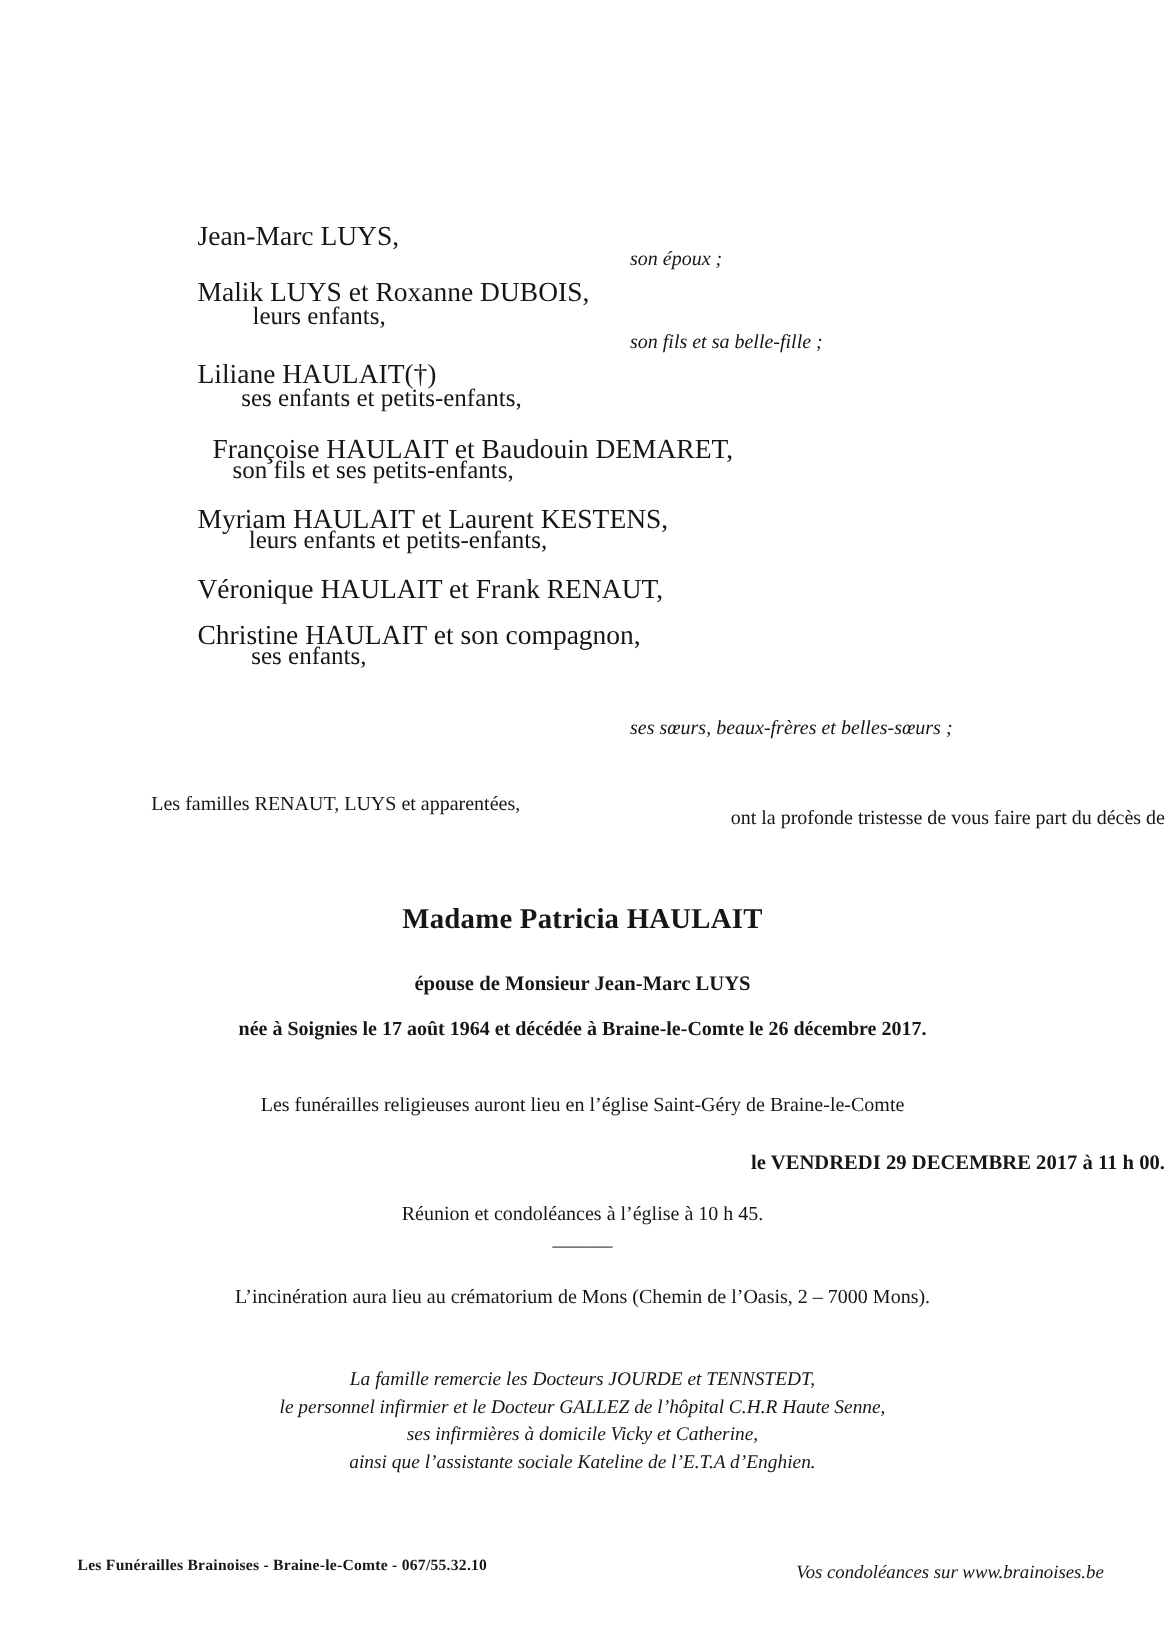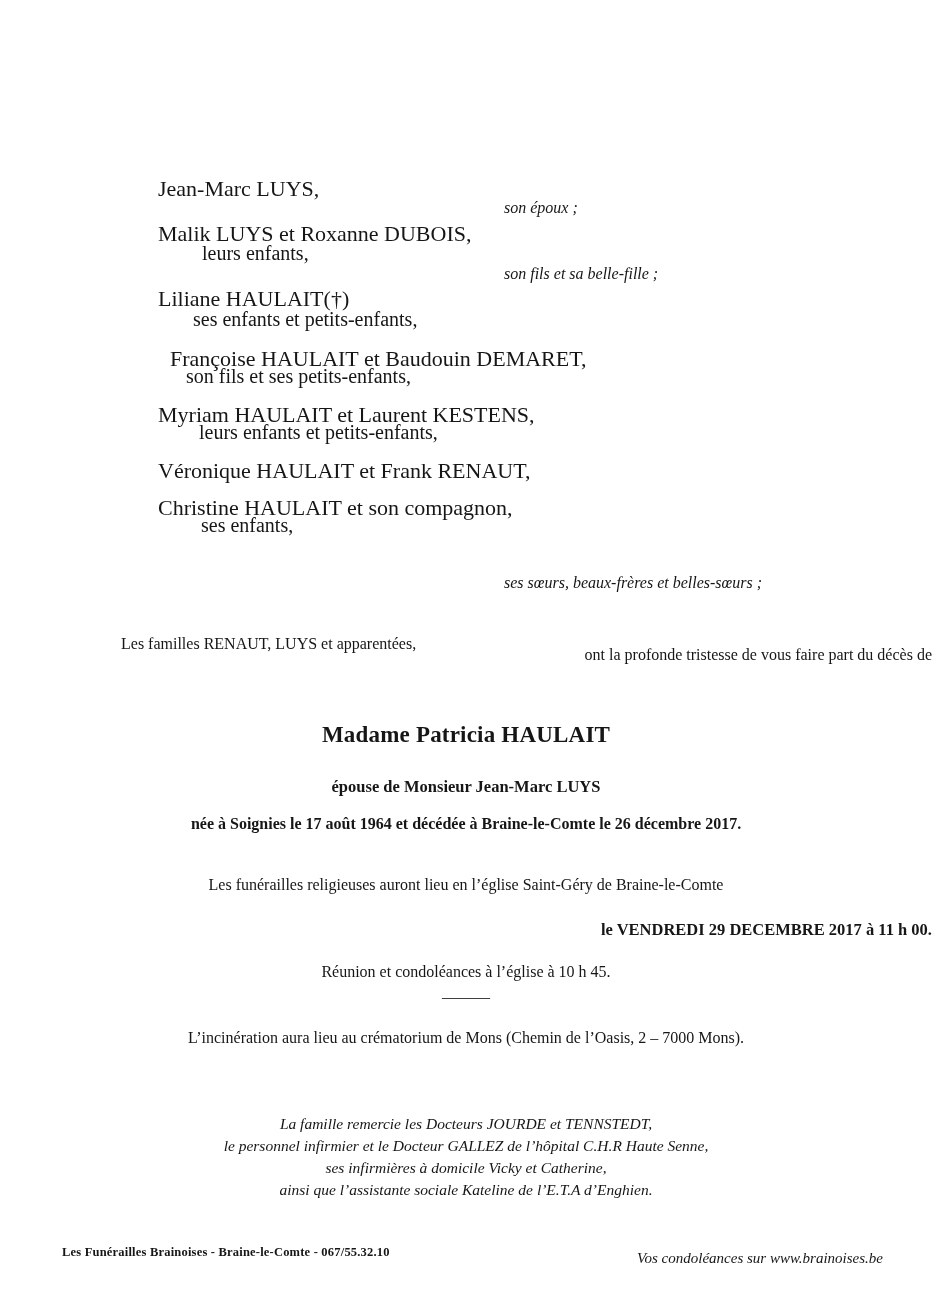--- a/index.html
+++ b/index.html
@@ -65,21 +65,21 @@
 
   <div class="line center body-line" style="top:815px;font-weight:bold;">née à Soignies le 17 août 1964 et décédée à Braine-le-Comte le 26 décembre 2017.</div>
   <div class="line center body-line" style="top:876px;">Les funérailles religieuses auront lieu en l’église Saint-Géry de Braine-le-Comte</div>
   <div class="line center bold-line" style="top:920px;">le VENDREDI 29 DECEMBRE 2017 à 11 h 00.</div>
   <div class="line center body-line" style="top:963px;">Réunion et condoléances à l’église à 10 h 45.</div>
 
   <div class="line center separator" style="top:983px;">______</div>
 
   <div class="line center body-line" style="top:1029px;">L’incinération aura lieu au crématorium de Mons (Chemin de l’Oasis, 2 – 7000 Mons).</div>
 
-  <div style="position:absolute; left:0; top:1093px; width:932px;margin-top:20px;">
+  <div style="position:absolute; left:0; top:1093px; width:932px;">
     <div class="thanks">La famille remercie les Docteurs JOURDE et TENNSTEDT,</div>
     <div class="thanks">le personnel infirmier et le Docteur GALLEZ de l’hôpital C.H.R Haute Senne,</div>
     <div class="thanks">ses infirmières à domicile Vicky et Catherine,</div>
     <div class="thanks">ainsi que l’assistante sociale Kateline de l’E.T.A d’Enghien.</div>
   </div>
 
   <div class="line footer-left" style="left:62px; top:1245px;">Les Funérailles Brainoises - Braine-le-Comte - 067/55.32.10</div>
   <div class="line footer-right" style="left:637px; top:1250px;">Vos condoléances sur www.brainoises.be</div>
 
 </div>

